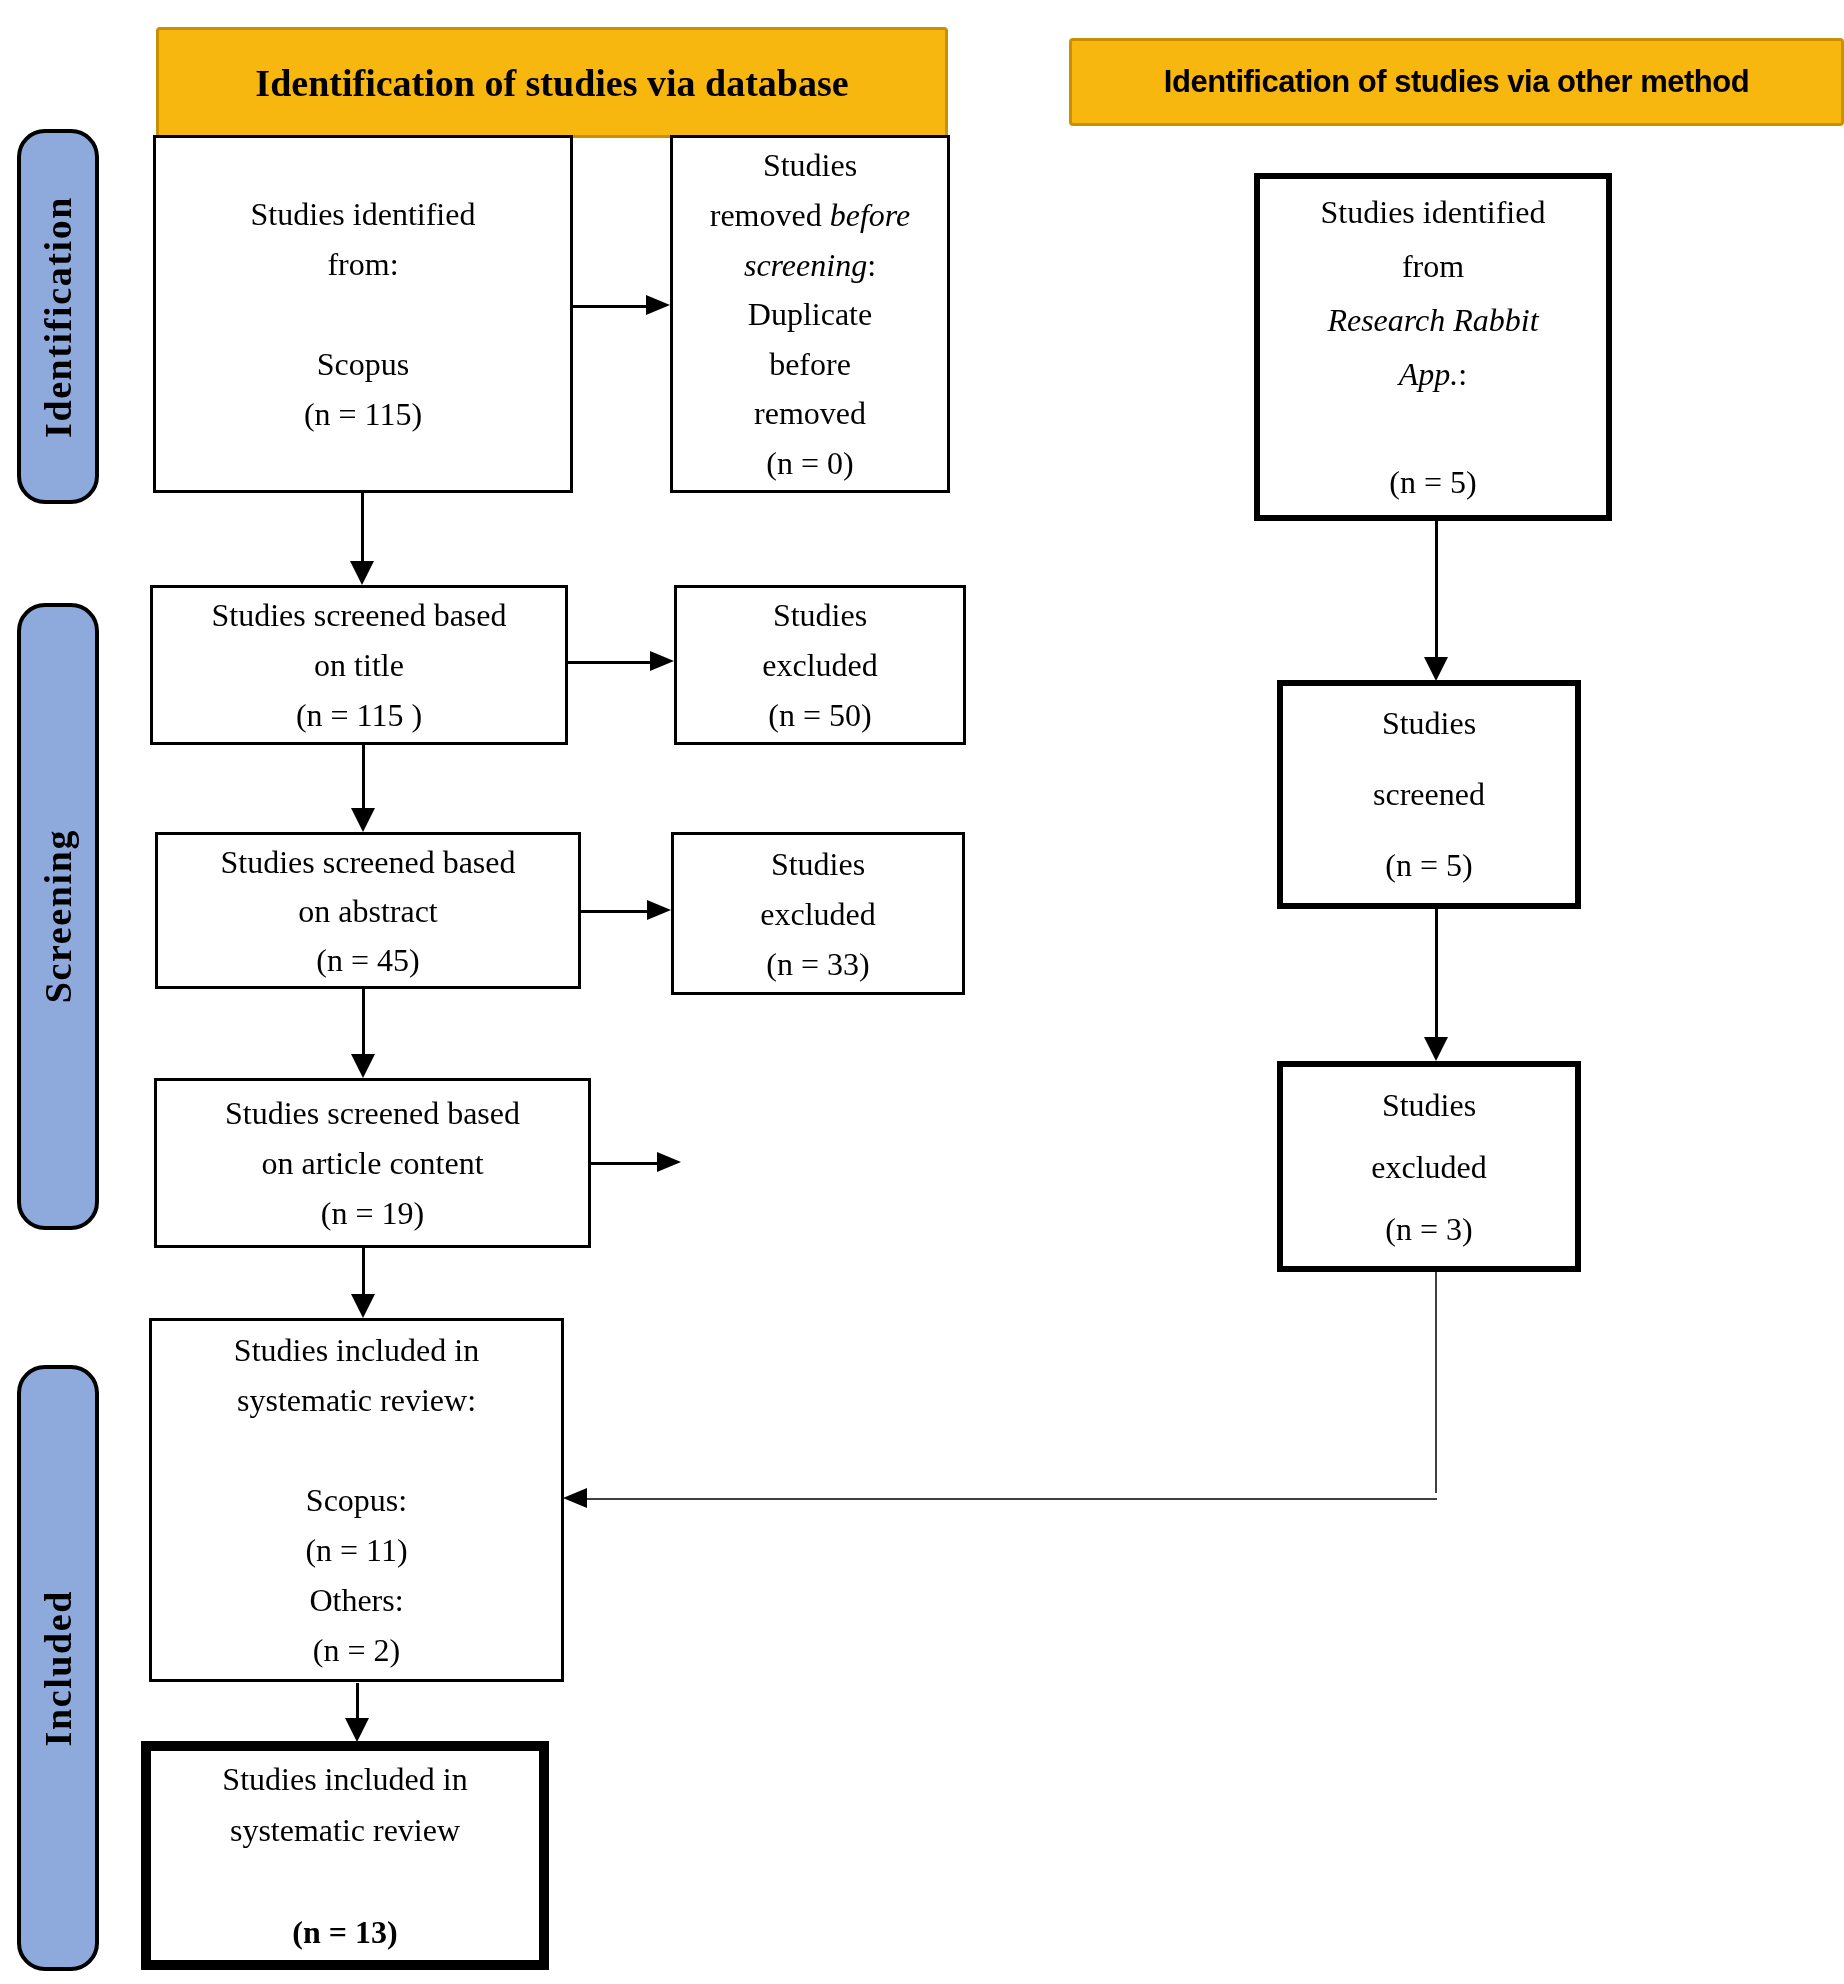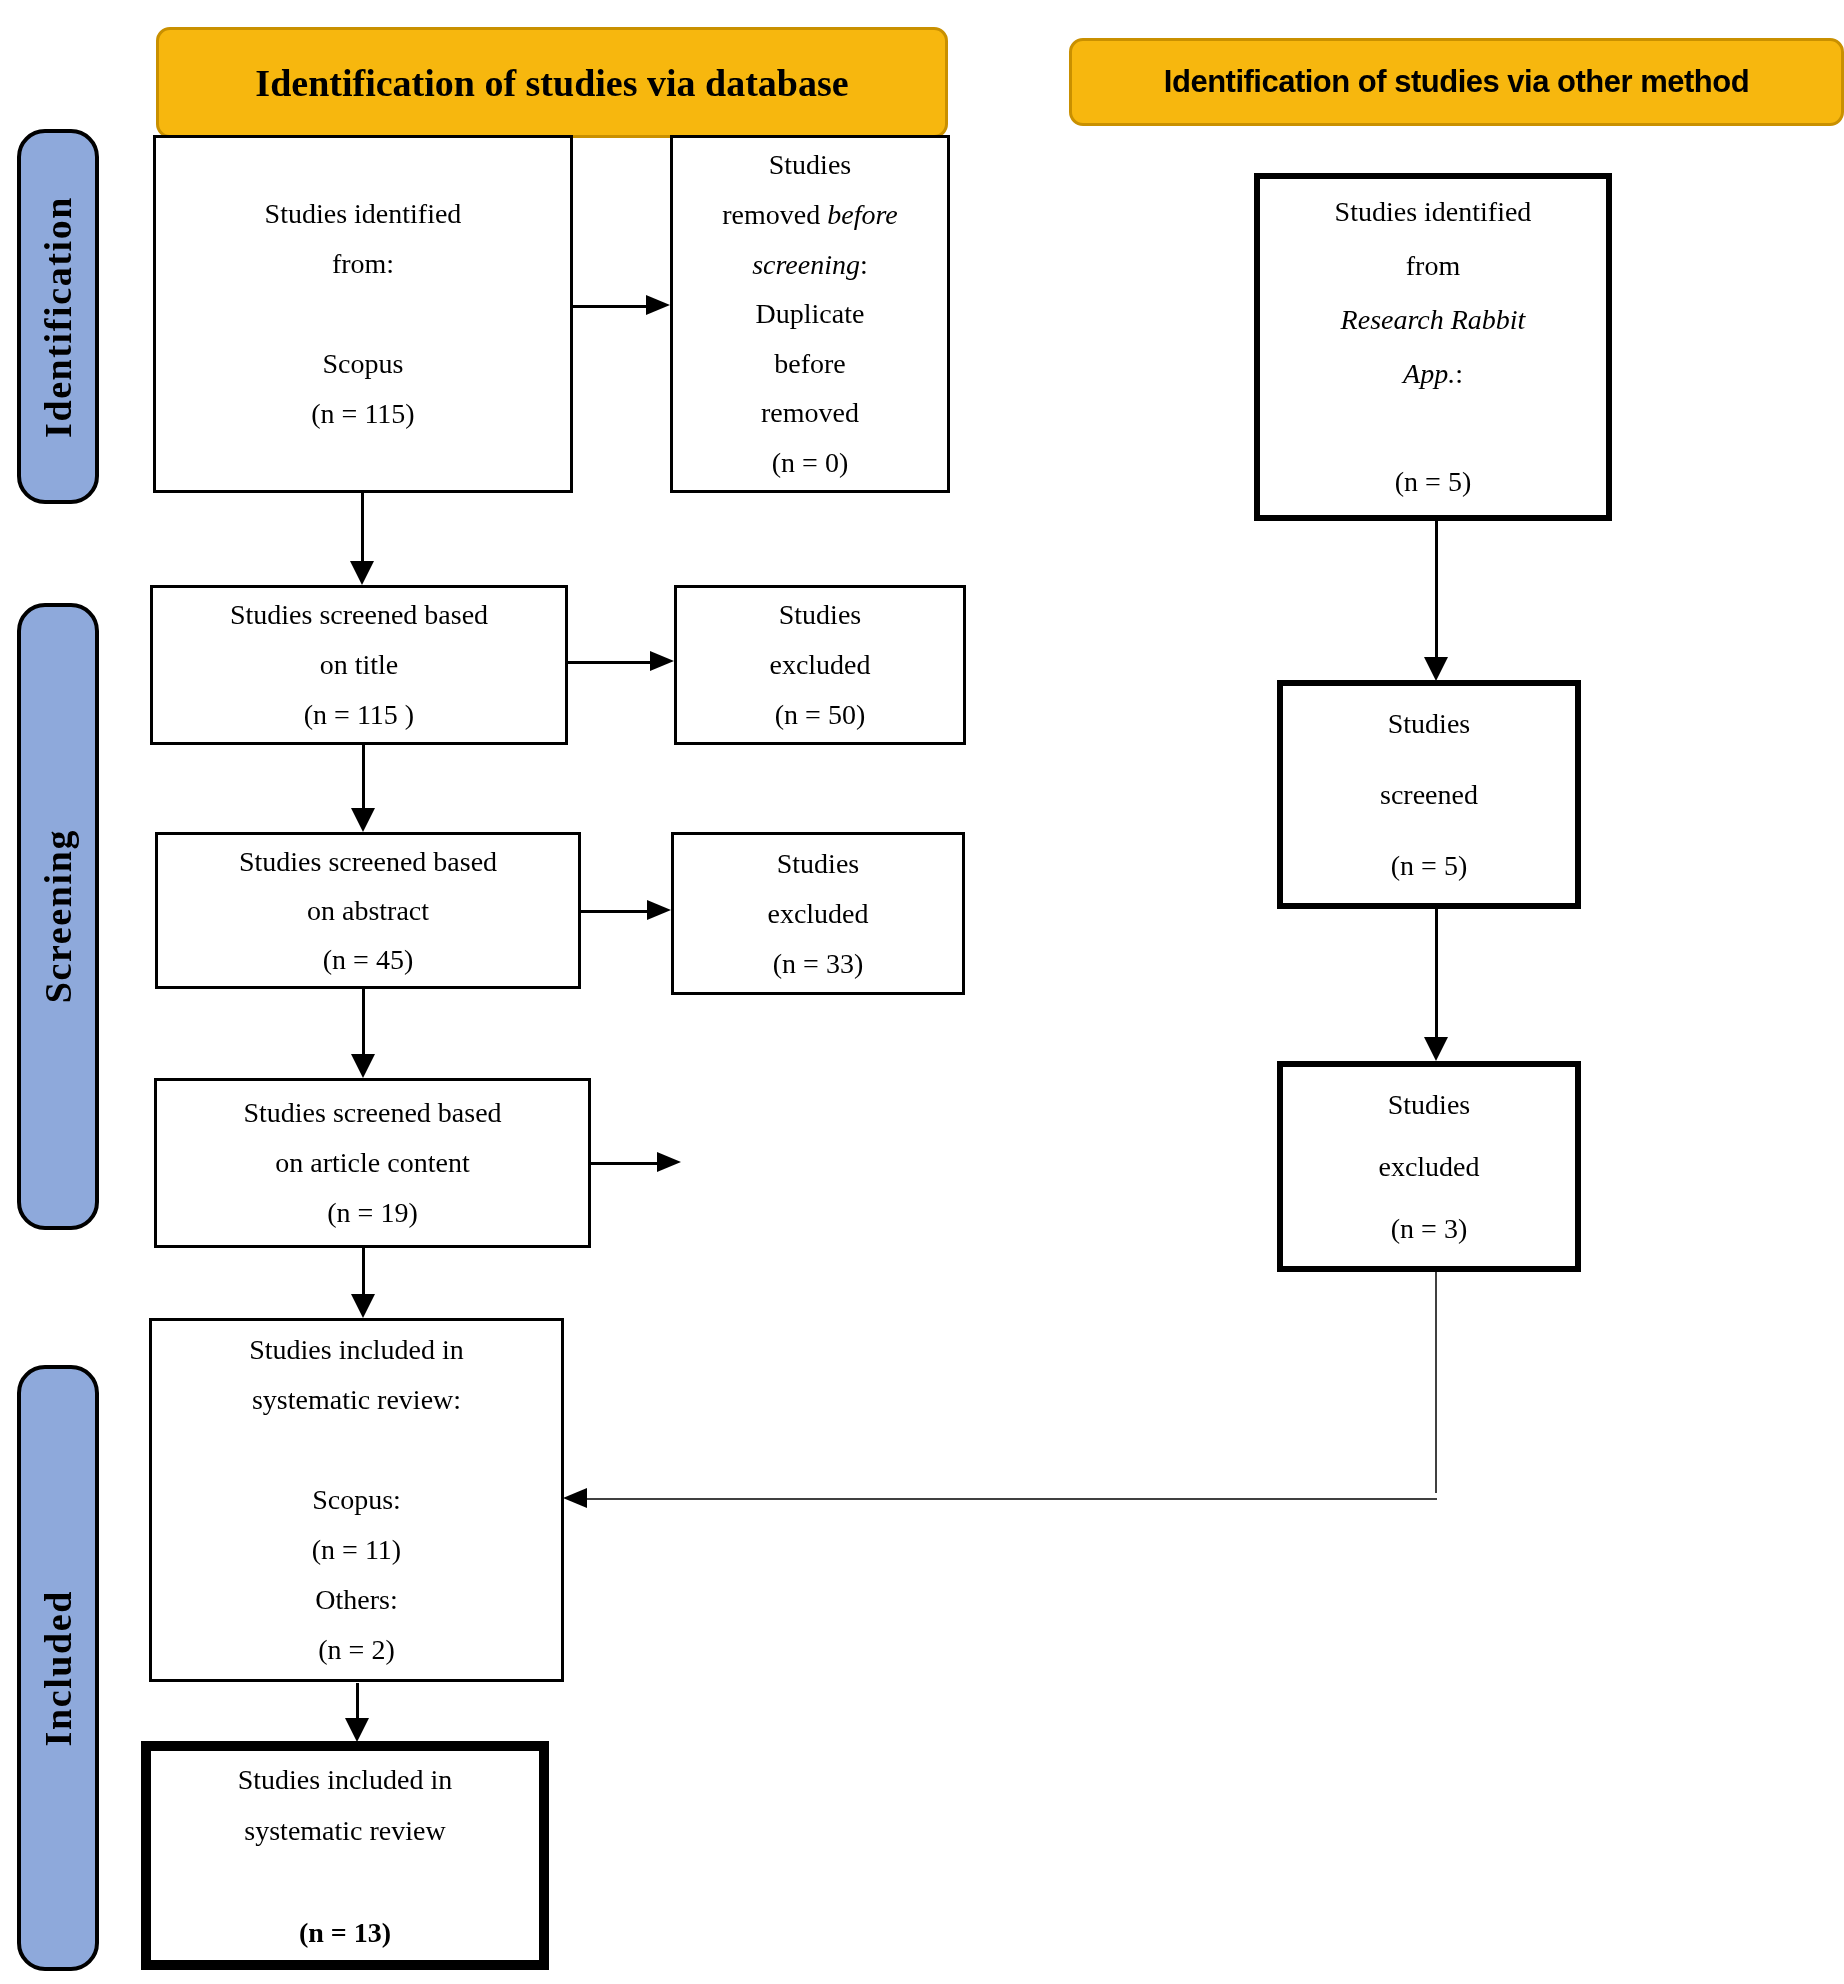--- a/index.html
+++ b/index.html
@@ -1,40 +1,40 @@
 <!DOCTYPE html>
 <html style="--header_fill: #F7B70E; --header_border: #C99000; --stage_fill: #8EA9DB; --stage_border: #000000; --box_border: #000000; --connector: #404040;font-size:8.6px"><head>
 <meta charset="utf-8">
 <style>
   html,body{margin:0;padding:0;background:#ffffff;}
   #canvas{position:relative;width:1844px;height:1985px;background:#ffffff;overflow:hidden;
           font-family:"Liberation Serif","DejaVu Serif",serif;color:#000;}
 
   
   .header{position:absolute;background:var(--header_fill);border:3.8px solid var(--header_border);
-          border-radius:14px;display:flex;align-items:center;justify-content:center;
+          border-radius:4px;display:flex;align-items:center;justify-content:center;
           text-align:left;box-sizing:border-box;}
   #h1{left:156px;top:27px;width:792px;height:111px;
       font:bold 38px "Liberation Serif","DejaVu Serif",serif;}
   #h2{left:1069px;top:38px;width:775px;height:88px;
       font:bold 31px "Liberation Sans","DejaVu Sans",sans-serif;letter-spacing:-0.5px;}
 
   
   .stage{position:absolute;background:var(--stage_fill);border:4.9px solid var(--stage_border);
          border-radius:28px;display:flex;align-items:center;justify-content:center;box-sizing:border-box;}
   .stage span{writing-mode:vertical-rl;transform:rotate(180deg);
               font:bold 38px "Liberation Serif","DejaVu Serif",serif;letter-spacing:1.6px;}
   #s1{left:17px;top:129px;width:82px;height:375px;}
   #s2{left:17px;top:603px;width:82px;height:627px;}
   #s3{left:17px;top:1365px;width:82px;height:606px;}
 
   
   .box{position:absolute;background:#fff;border:3.8px solid var(--box_border);box-sizing:border-box;
        display:flex;flex-direction:column;justify-content:center;align-items:center;
-       text-align:center;font-size:28px;line-height:50px;padding:2.2px 5.4px;}
+       text-align:center;font-size:32px;line-height:50px;padding:2.2px 5.4px;}
   .box .line{min-height:0;}
   .box .line span:empty::before{content:"\00a0";}
   .thick{border-width:6.5px;}
   #b1{left:153px;top:135px;width:420px;height:358px;}
   #b2{left:670px;top:135px;width:280px;height:358px;line-height:50px;}
   #b3{left:150px;top:585px;width:418px;height:160px;}
   #b4{left:674px;top:585px;width:292px;height:160px;}
   #b5{left:155px;top:832px;width:426px;height:157px;}
   #b6{left:671px;top:832px;width:294px;height:163px;}
   #b7{left:154px;top:1078px;width:437px;height:170px;}

